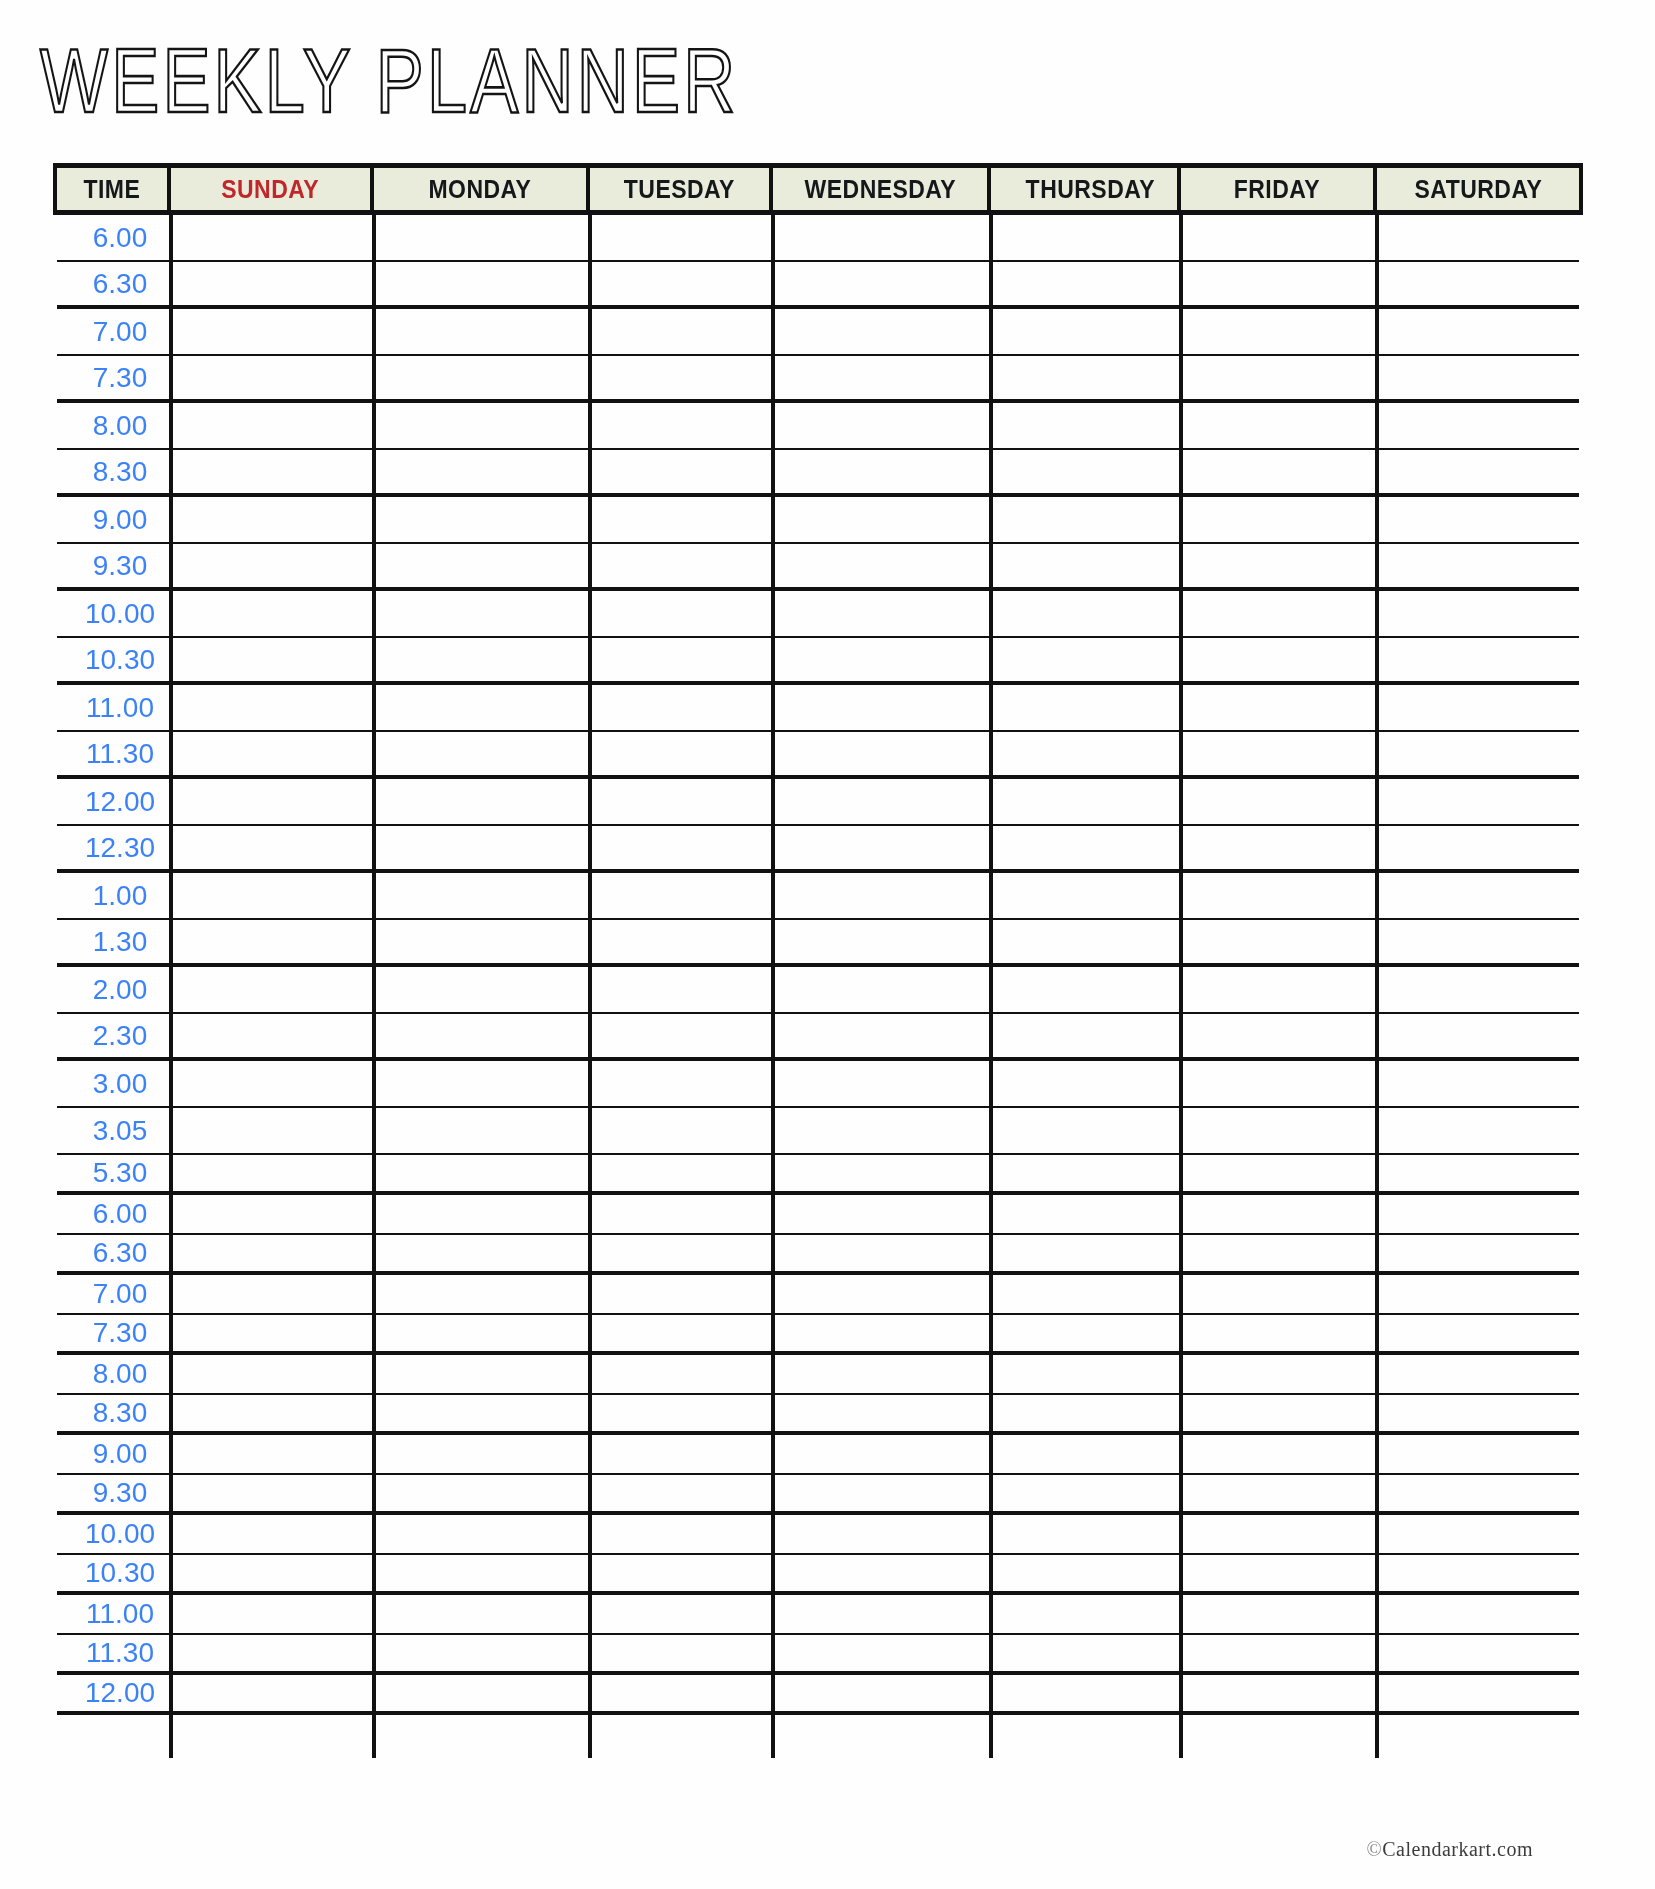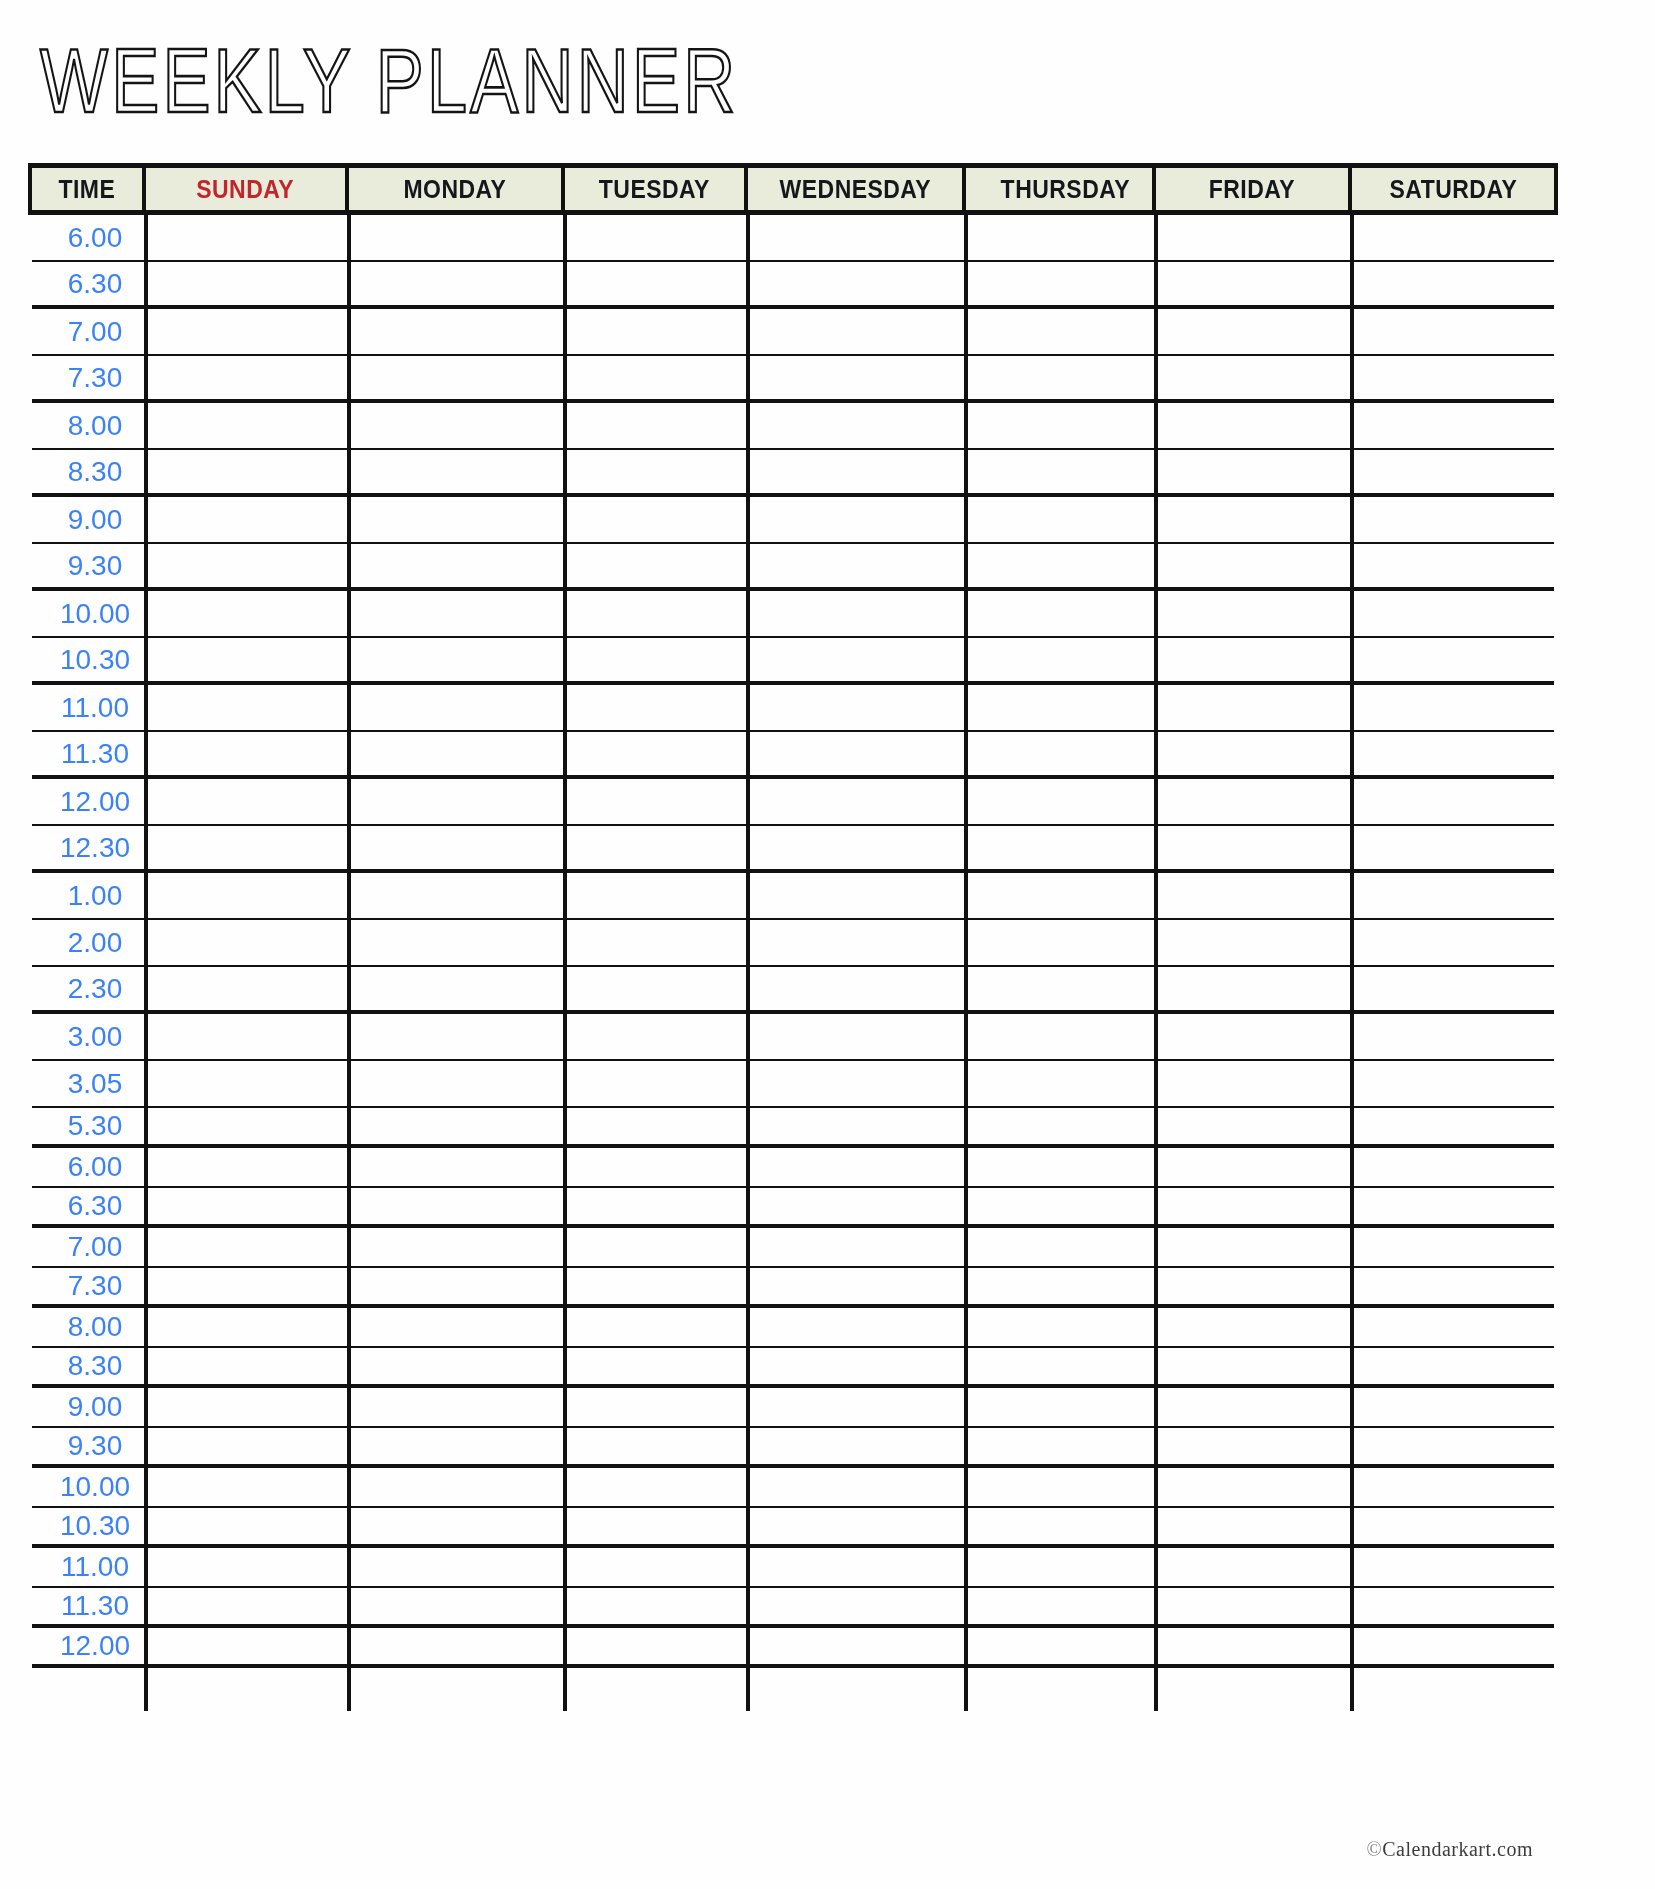--- a/index.html
+++ b/index.html
@@ -33,21 +33,21 @@
     -webkit-text-fill-color: #ffffff;
     -webkit-text-stroke: 2.6px var(--ink);
     transform: scaleX(0.80);
     transform-origin: left top;
   }
 
   
   .planner {
     position: absolute;
     top: 163px;
-    left: 32px;
+    left: 57px;
     width: 1522px;
   }
 
   .header-row {
     display: flex;
     box-sizing: border-box;
     width: 1530px;
     margin-left: -4px;
     height: 52px;
     background: var(--header-bg);
@@ -308,20 +308,30 @@
       <div class="row tall">
         <div class="cell time-cell">1.00</div>
         <div class="cell day-cell"></div>
         <div class="cell day-cell"></div>
         <div class="cell day-cell"></div>
         <div class="cell day-cell"></div>
         <div class="cell day-cell"></div>
         <div class="cell day-cell"></div>
         <div class="cell day-cell"></div>
       </div>
+      <div class="row tall thick">
+        <div class="cell time-cell">1.30</div>
+        <div class="cell day-cell"></div>
+        <div class="cell day-cell"></div>
+        <div class="cell day-cell"></div>
+        <div class="cell day-cell"></div>
+        <div class="cell day-cell"></div>
+        <div class="cell day-cell"></div>
+        <div class="cell day-cell"></div>
+      </div>
       <div class="row tall">
         <div class="cell time-cell">2.00</div>
         <div class="cell day-cell"></div>
         <div class="cell day-cell"></div>
         <div class="cell day-cell"></div>
         <div class="cell day-cell"></div>
         <div class="cell day-cell"></div>
         <div class="cell day-cell"></div>
         <div class="cell day-cell"></div>
       </div>

